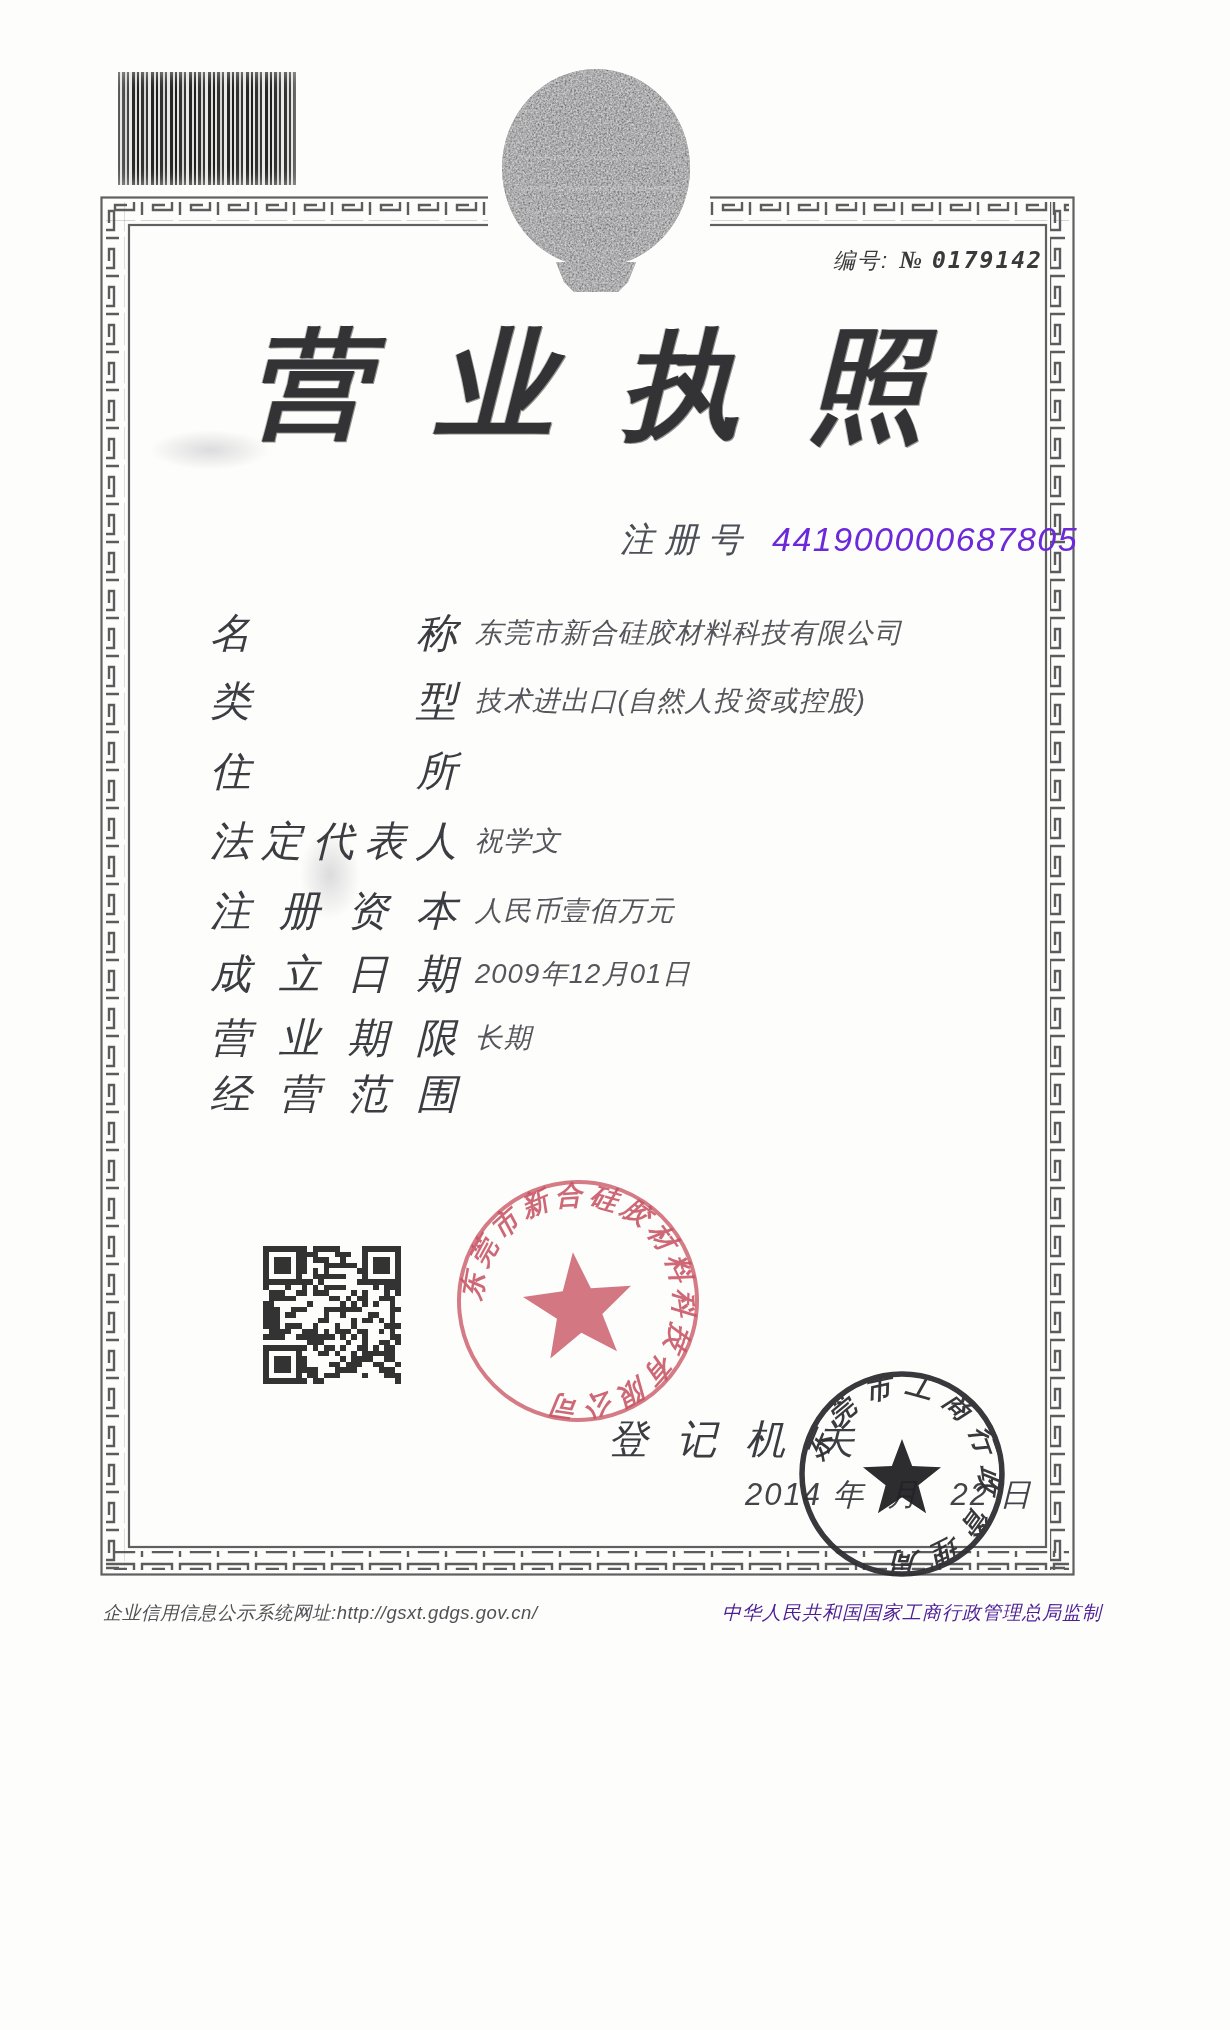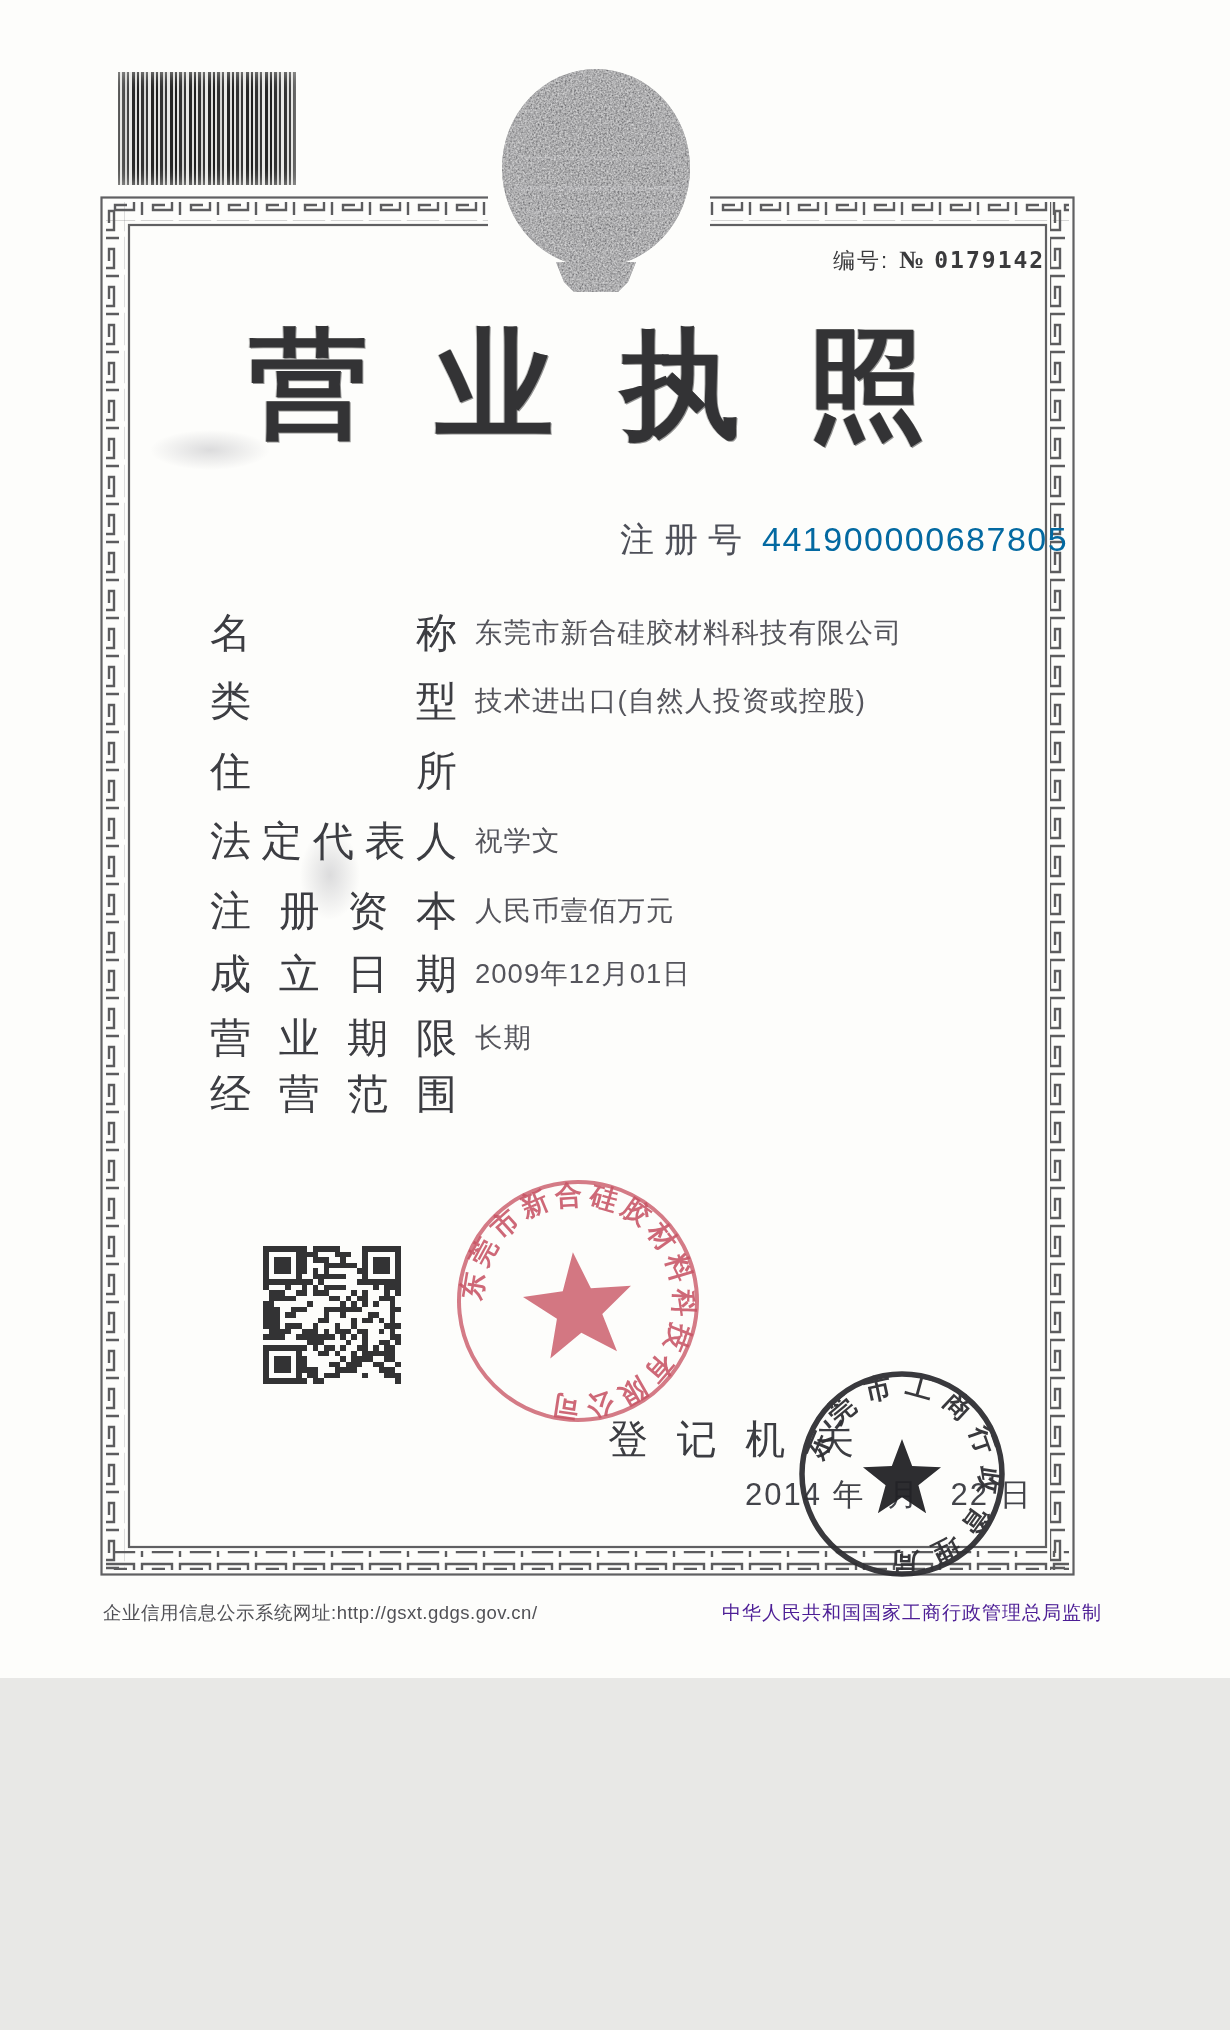--- a/index.html
+++ b/index.html
@@ -1,20 +1,21 @@
 <!DOCTYPE html>
 <html><head>
 <meta charset="utf-8">
 <style>
   html,body{margin:0;padding:0;background:#e8e8e6;}
   .page{
-    position:relative; width:1230px; height:1678px; margin:0 auto;
+    position:relative; width:1230px; height:2030px; margin:0 auto;
     background:#fdfdfb; overflow:hidden;
     font-family:"Liberation Sans","DejaVu Sans",sans-serif;
     color:#3c3d42;
+    font-style:italic;
   }
   
   .barcode{
     position:absolute; left:118px; top:72px; width:178px; height:113px;
     background:
       repeating-linear-gradient(90deg,
         #161616 0 2px,#ededeb 2px 4px,#2a2a2a 4px 7px,#dcdcda 7px 9px,
         #303030 9px 11px,#f2f2f0 11px 14px,#1d1d1d 14px 17px,#e4e4e2 17px 19px);
     box-shadow:inset 0 0 18px rgba(250,250,248,.65);
     filter:contrast(.92);
@@ -39,21 +40,21 @@
     text-shadow:1px 1px 0 rgba(60,60,60,.55), -1px 0 0 rgba(70,70,70,.35);
     font-family:"Liberation Serif","DejaVu Serif",serif;
   }
   .jchars{display:flex; justify-content:space-between; line-height:1.08;}
   
   .regno{
     position:absolute; left:620px; top:520px; display:flex; align-items:baseline; z-index:2;
     color:#4d4f58;
   }
   .regno .jchars{width:122px; font-size:34px; font-weight:500;}
-  .regno .val{margin-left:20px; font-size:34px; letter-spacing:1.5px; color:#0369a1;text-align:center;}
+  .regno .val{margin-left:30px; font-size:34px; letter-spacing:1.5px; color:#6d28d9;text-align:center;}
   
   .row{position:absolute; left:210px; display:flex; align-items:center; height:56px; z-index:2;}
   .row .jchars{width:247px; font-size:41px; font-weight:500; color:#3c3d42;}
   .row .val{margin-left:18px; font-size:27.5px; letter-spacing:1px; color:#55555c; white-space:nowrap;}
   .row.scope{align-items:flex-start; height:auto;}
   .row.scope .val{
     white-space:normal; width:592px; font-size:20.5px; line-height:1.43;
     text-align:justify; margin-top:4px; color:#4a4a50; letter-spacing:.5px;
   }
   

